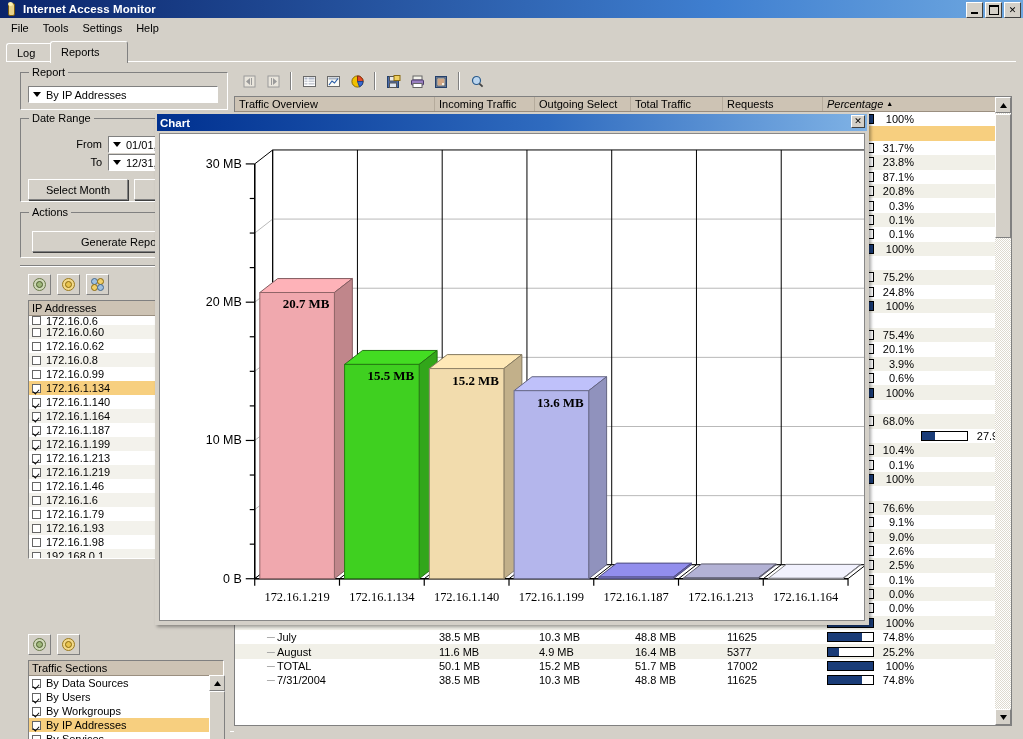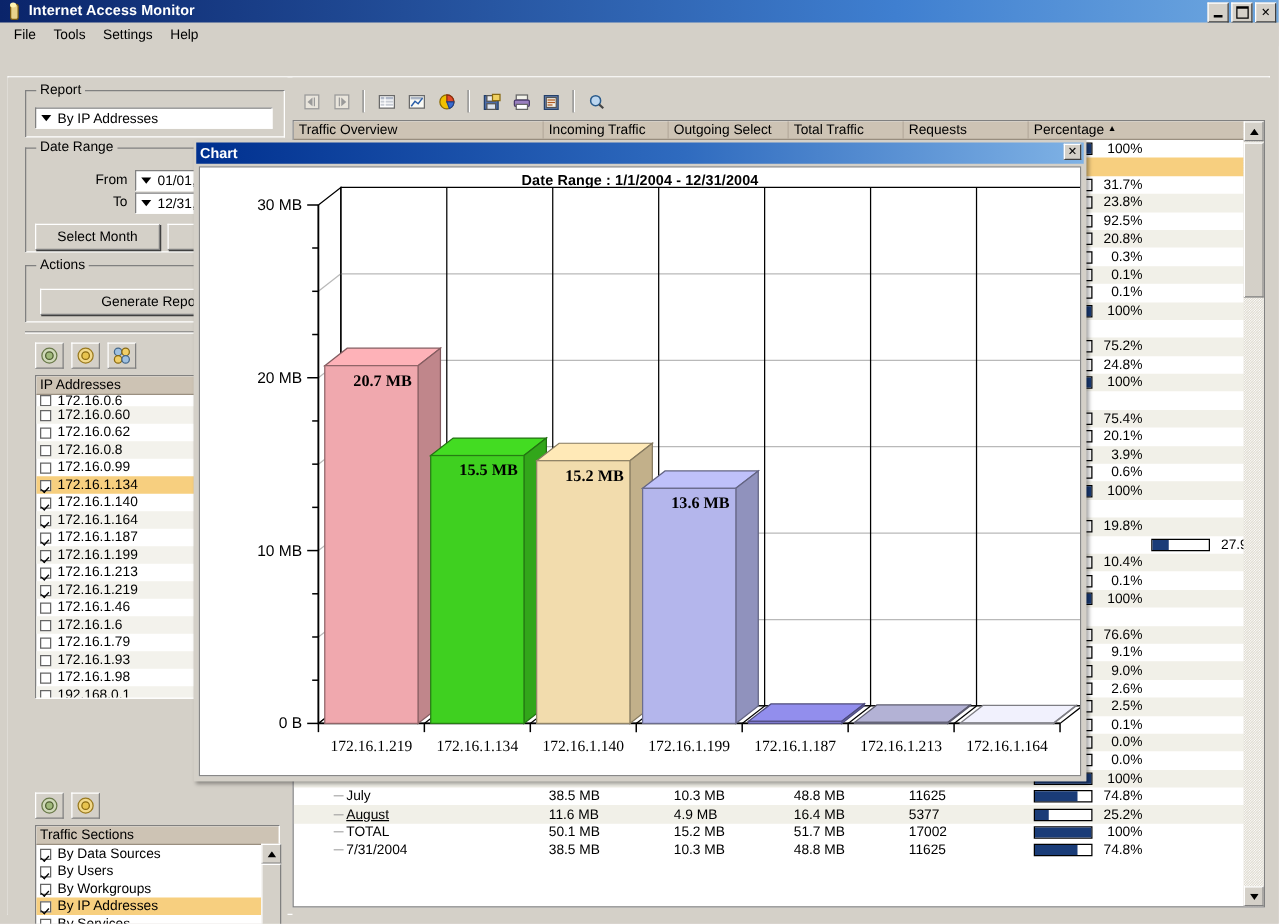--- a/index.html
+++ b/index.html
@@ -171,20 +171,24 @@
     </div>
   </div>
 
   <div class="menubar">
     <div>File</div>
     <div>Tools</div>
     <div>Settings</div>
     <div>Help</div>
   </div>
 
+  <div class="tabstrip">
+    <div class="tab" style="left:0;width:44px;">Log</div>
+    <div class="tab active" style="left:44px;width:56px;">Reports</div>
+  </div>
   <div style="position:absolute;left:6px;top:61px;width:1010px;height:1px;background:#fff;"></div>
   <div style="position:absolute;left:6px;top:61px;width:1010px;height:671px;border:1px solid #fff;border-top:none;box-sizing:border-box;"></div>
 
   <div class="leftpanel">
 
     <div class="groupbox" style="left:14px;top:10px;width:206px;height:36px;">
       <div class="legend">Report</div>
     </div>
     <div class="combo" style="left:22px;top:24px;width:190px;">
       <span class="arrow"></span>
@@ -444,21 +448,21 @@
       </div>
     </div>
 
     <div class="grid">
       <div class="gridhdr">
         <div style="width:200px;">Traffic Overview</div>
         <div style="width:100px;">Incoming Traffic</div>
         <div style="width:96px;">Outgoing Select</div>
         <div style="width:92px;">Total Traffic</div>
         <div style="width:100px;">Requests</div>
-        <div style="width:auto;flex:1;display:flex;align-items:flex-start;">
+        <div style="width:auto;flex:1;display:flex;align-items:flex-start;font-style:italic;">
           <span>Percentage</span>
           <span style="font-size:7px;margin-left:3px;">▲</span>
         </div>
       </div>
       <div id="grid-rows">
           <div class="grow">
             <div style="width: 200px;"></div>
             <div style="width: 100px;"></div>
             <div style="width: 96px;"></div>
             <div style="width: 92px;"></div>
@@ -507,21 +511,21 @@
           <div class="grow">
             <div style="width: 200px;"></div>
             <div style="width: 100px;"></div>
             <div style="width: 96px;"></div>
             <div style="width: 92px;"></div>
             <div style="width: 100px;"></div>
             <div style="flex: 1 1 0%; display: flex; align-items: center; padding-left: 4px;">
               <div class="pcbar">
                 <i style="width: 23.3%;"></i>
               </div>
-              <div class="pctext">92.5%</div>
+              <div class="pctext">87.1%</div>
             </div>
           </div>
           <div class="grow alt">
             <div style="width: 200px;"></div>
             <div style="width: 100px;"></div>
             <div style="width: 96px;"></div>
             <div style="width: 92px;"></div>
             <div style="width: 100px;"></div>
             <div style="flex: 1 1 0%; display: flex; align-items: center; padding-left: 4px;">
               <div class="pcbar">
@@ -713,21 +717,21 @@
           <div class="grow alt">
             <div style="width: 200px;"></div>
             <div style="width: 100px;"></div>
             <div style="width: 96px;"></div>
             <div style="width: 92px;"></div>
             <div style="width: 100px;"></div>
             <div style="flex: 1 1 0%; display: flex; align-items: center; padding-left: 4px;">
               <div class="pcbar">
                 <i style="width: 61.5%;"></i>
               </div>
-              <div class="pctext">19.8%</div>
+              <div class="pctext">68.0%</div>
             </div>
           </div>
           <div class="grow">
             <div style="width: 200px;"></div>
             <div style="width: 100px;"></div>
             <div style="width: 96px;"></div>
             <div style="width: 92px;"></div>
             <div style="width: 100px;"></div>
             <div style="flex: 1 1 0%; display: flex; align-items: center; padding-left: 4px; justify-content: flex-end;">
               <div class="pcbar">
@@ -907,21 +911,21 @@
             <div style="width: 92px;">48.8 MB</div>
             <div style="width: 100px;">11625</div>
             <div style="flex: 1 1 0%; display: flex; align-items: center; padding-left: 4px;">
               <div class="pcbar">
                 <i style="width: 74.8%;"></i>
               </div>
               <div class="pctext">74.8%</div>
             </div>
           </div>
           <div class="grow alt">
-            <div style="width: 200px;"><span style="display:inline-block;padding-left:28px;text-decoration:underline;"><span style="display:inline-block;width:10px;color:#999;">─</span><span>August</span></span></div>
+            <div style="width: 200px;"><span style="display:inline-block;padding-left:28px;"><span style="display:inline-block;width:10px;color:#999;">─</span><span>August</span></span></div>
             <div style="width: 100px;">11.6 MB</div>
             <div style="width: 96px;">4.9 MB</div>
             <div style="width: 92px;">16.4 MB</div>
             <div style="width: 100px;">5377</div>
             <div style="flex: 1 1 0%; display: flex; align-items: center; padding-left: 4px;">
               <div class="pcbar">
                 <i style="width: 25.2%;"></i>
               </div>
               <div class="pctext">25.2%</div>
             </div>
@@ -969,21 +973,20 @@
       </div>
     </div>
   </div>
 
   <div class="chartwin">
     <div class="chart-tb">
       <span>Chart</span>
       <div class="chart-close">✕</div>
     </div>
     <div class="chart-body">
-      <div class="chart-title">Date Range :  1/1/2004  -  12/31/2004</div>
       <svg class="plot" id="chart-svg" viewBox="0 0 706 490" preserveAspectRatio="none">
           <polygon points="113,16 708,16 708,432 113,432" fill="#ffffff" stroke="#000" stroke-width="1"></polygon>
           <line x1="113" y1="362.6666666666667" x2="708" y2="362.6666666666667" stroke="#b9b9b9" stroke-width="1"></line>
           <line x1="95" y1="376.6666666666667" x2="113" y2="362.6666666666667" stroke="#b9b9b9" stroke-width="1"></line>
           <line x1="113" y1="293.33333333333337" x2="708" y2="293.33333333333337" stroke="#b9b9b9" stroke-width="1"></line>
           <line x1="95" y1="307.33333333333337" x2="113" y2="293.33333333333337" stroke="#b9b9b9" stroke-width="1"></line>
           <line x1="113" y1="224" x2="708" y2="224" stroke="#b9b9b9" stroke-width="1"></line>
           <line x1="95" y1="238" x2="113" y2="224" stroke="#b9b9b9" stroke-width="1"></line>
           <line x1="113" y1="154.66666666666669" x2="708" y2="154.66666666666669" stroke="#b9b9b9" stroke-width="1"></line>
           <line x1="95" y1="168.66666666666669" x2="113" y2="154.66666666666669" stroke="#b9b9b9" stroke-width="1"></line>

